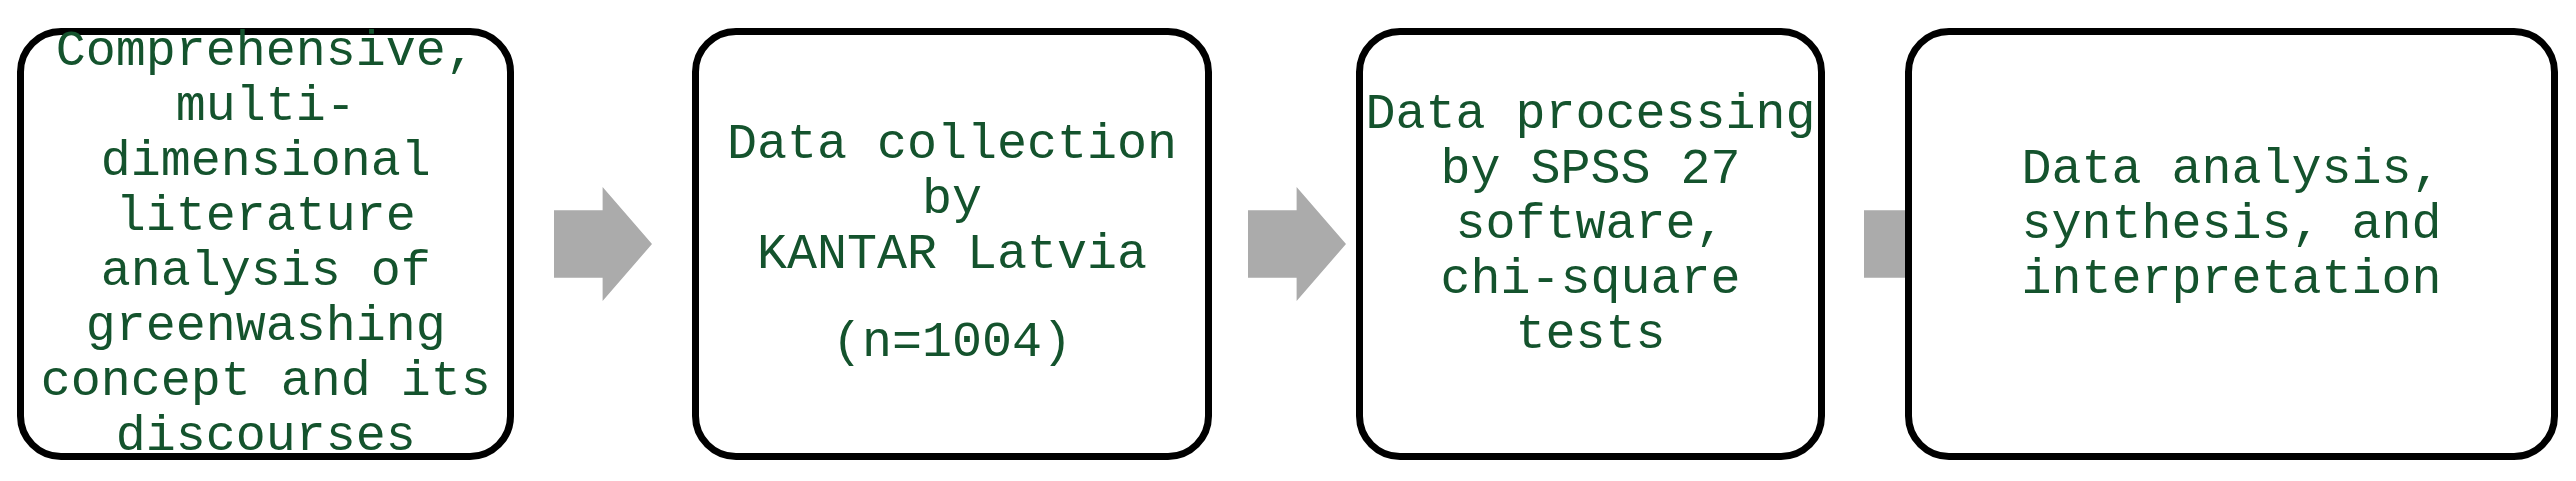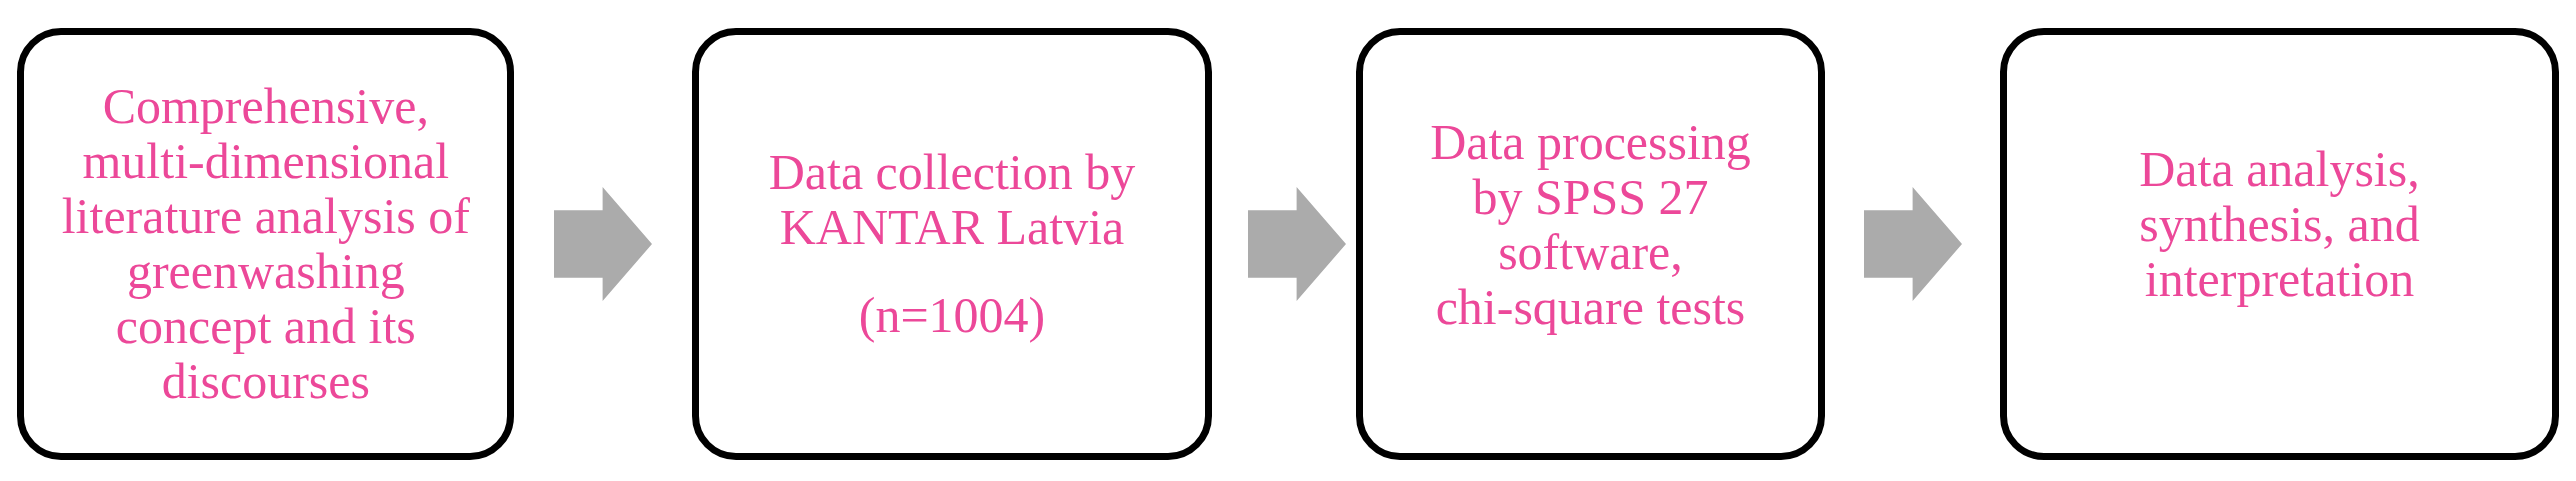--- a/index.html
+++ b/index.html
@@ -5,22 +5,22 @@
   html, body {
     margin: 0;
     padding: 0;
     background: #ffffff;
   }
   #canvas {
     position: relative;
     width: 2576px;
     height: 482px;
     background: #ffffff;
-    font-family: Liberation Serif, serif;
-    color: #ec4899;
+    font-family: Liberation Mono, monospace;
+    color: #14532d;
     overflow: hidden;
   }
   .box {
     position: absolute;
     top: 27.5px;
     height: 432px;
     box-sizing: border-box;
     background: #ffffff;
     border: 7.8px solid #000000;
     border-radius: 44px;
@@ -42,21 +42,21 @@
     margin-top: 33px;
     text-align: center;
   }
   
   .box.text-high {
     padding-bottom: 38px;
   }
   #box1 { left: 17.3px;   width: 497px; }
   #box2 { left: 692px;  width: 520px; }
   #box3 { left: 1356px; width: 469px; }
-  #box4 { left: 2000px; width: 559px; }
+  #box4 { left: 1905px; width: 653px; }
   .arrow {
     position: absolute;
     top: 187px;
     width: 98px;
     height: 114px;
     background: #ABABAB;
     clip-path: polygon(
       0% 20.3%, 49.6% 20.3%, 49.6% 0%,
       100% 50%,
       49.6% 100%, 49.6% 79.7%, 0% 79.7%

